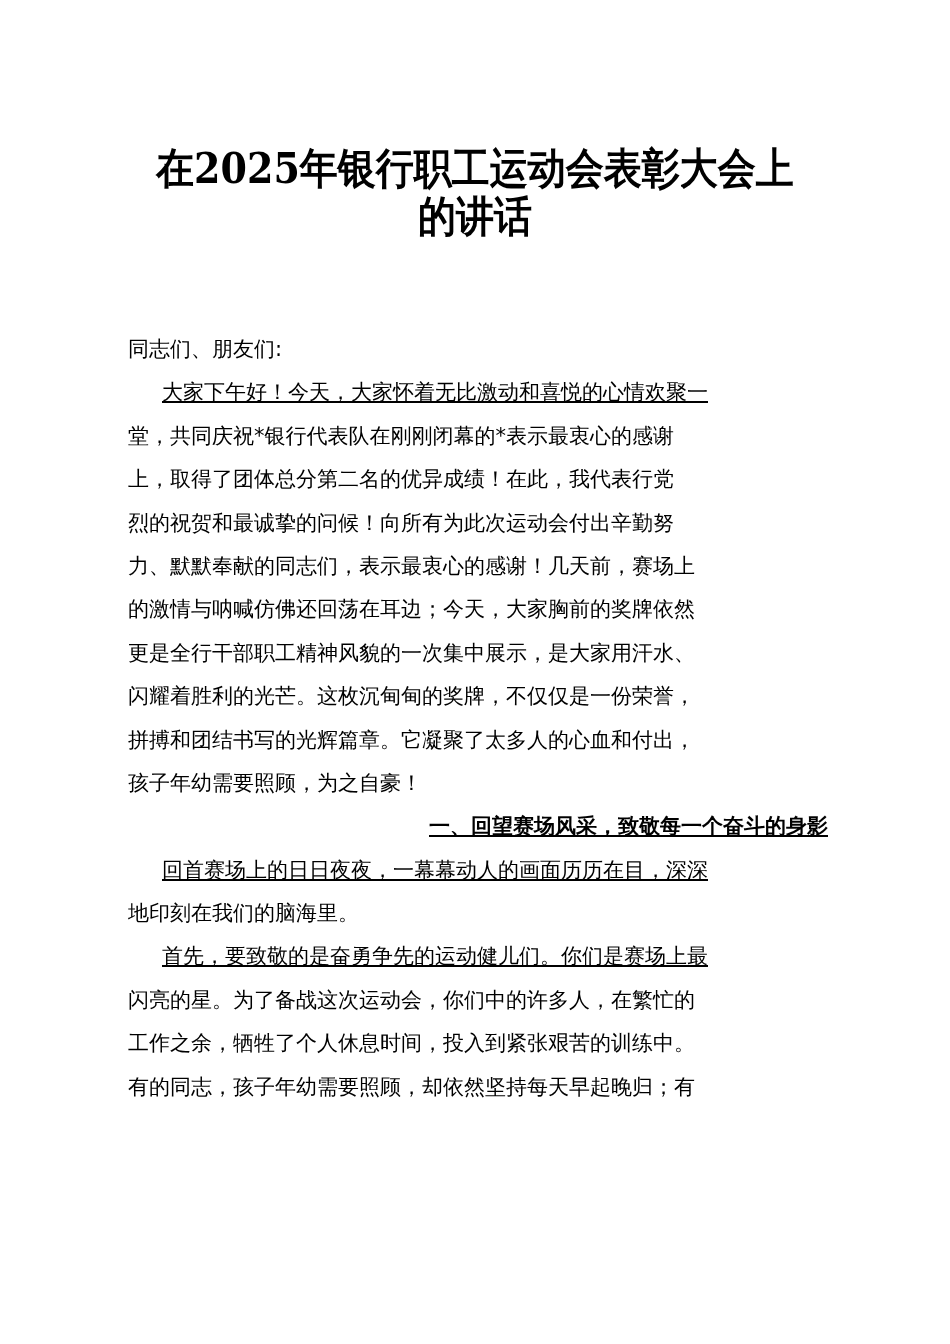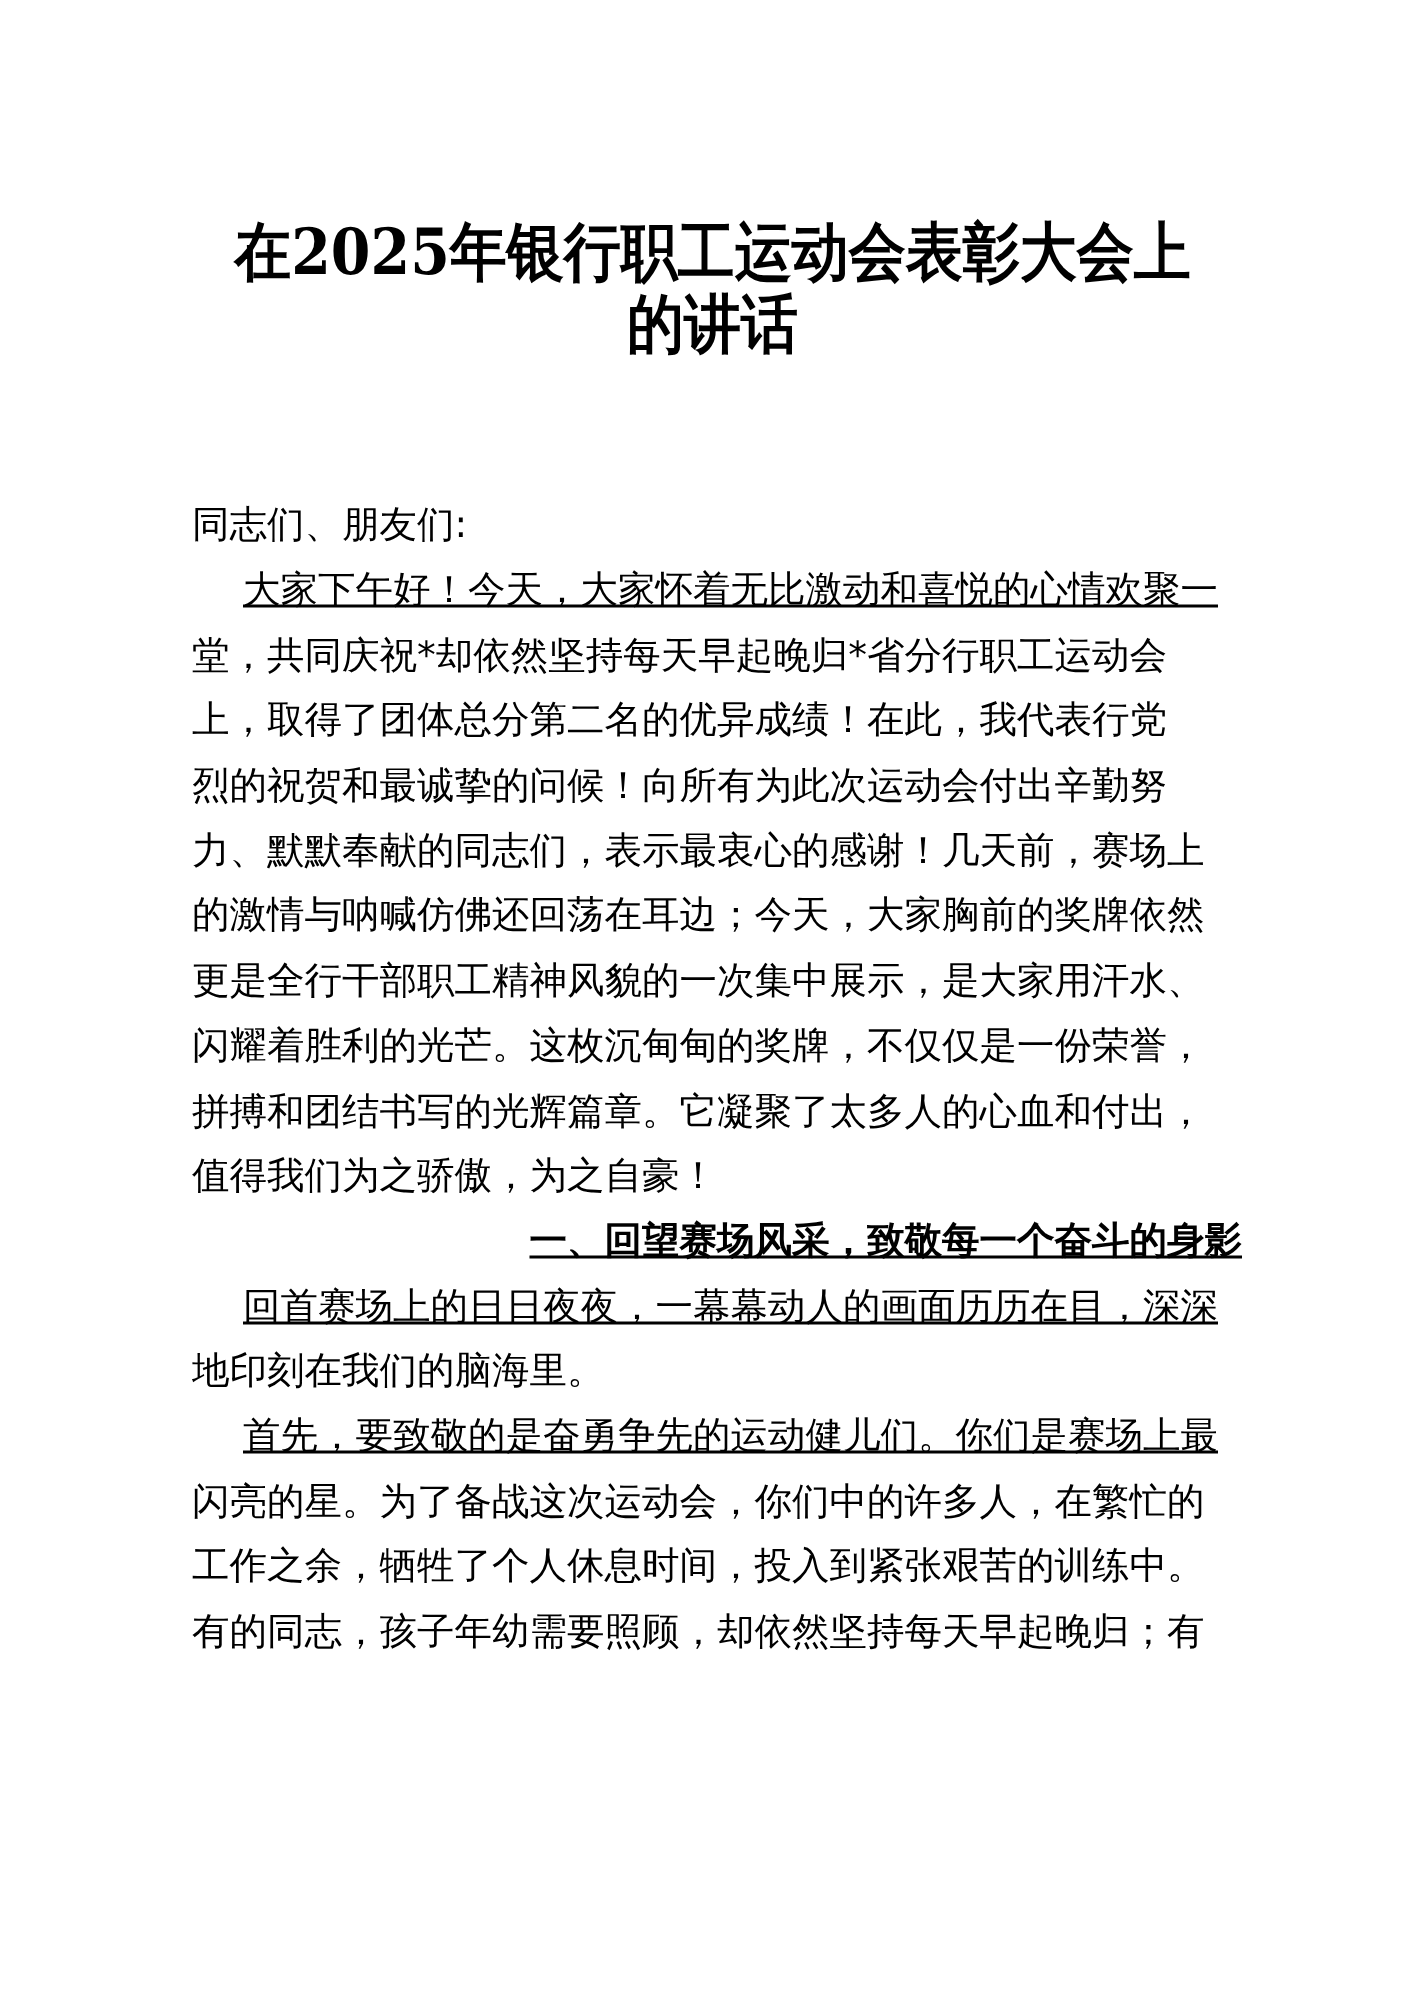--- a/index.html
+++ b/index.html
@@ -40,21 +40,21 @@
     .title .line {
       display: block;
       white-space: nowrap;
     }
     .body {
       position: absolute;
       left: 128px;
       top: 328px;
       width: 700px;
       font-family: "DejaVu Sans", "Liberation Sans", sans-serif;
-      font-size: 25px;
+      font-size: 21px;
       line-height: 43.4px;
       font-weight: normal;
     }
     .line {
       display: block;
       white-space: nowrap;
       height: 43.4px;
     }
     .indent {
       padding-left: 34px;
@@ -73,29 +73,29 @@
   <div class="title">
     <span class="line">在2025年银行职工运动会表彰大会上</span>
     <span class="line">的讲话</span>
   </div>
 
   <div class="body">
     <span class="line">同志们、朋友们:</span>
 
     <div>
       <span class="line indent">大家下午好！今天，大家怀着无比激动和喜悦的心情欢聚一</span>
-      <span class="line">堂，共同庆祝*却依然坚持每天早起晚归*省分行职工运动会</span>
+      <span class="line">堂，共同庆祝*银行代表队在刚刚闭幕的*表示最衷心的感谢</span>
       <span class="line">上，取得了团体总分第二名的优异成绩！在此，我代表行党</span>
       <span class="line">烈的祝贺和最诚挚的问候！向所有为此次运动会付出辛勤努</span>
       <span class="line">力、默默奉献的同志们，表示最衷心的感谢！几天前，赛场上</span>
       <span class="line">的激情与呐喊仿佛还回荡在耳边；今天，大家胸前的奖牌依然</span>
       <span class="line">更是全行干部职工精神风貌的一次集中展示，是大家用汗水、</span>
       <span class="line">闪耀着胜利的光芒。这枚沉甸甸的奖牌，不仅仅是一份荣誉，</span>
       <span class="line">拼搏和团结书写的光辉篇章。它凝聚了太多人的心血和付出，</span>
-      <span class="line">值得我们为之骄傲，为之自豪！</span>
+      <span class="line">孩子年幼需要照顾，为之自豪！</span>
     </div>
 
     <div>
       <span class="line indent heading">一、回望赛场风采，致敬每一个奋斗的身影</span>
     </div>
 
     <div>
       <span class="line indent">回首赛场上的日日夜夜，一幕幕动人的画面历历在目，深深</span>
       <span class="line">地印刻在我们的脑海里。</span>
     </div>

